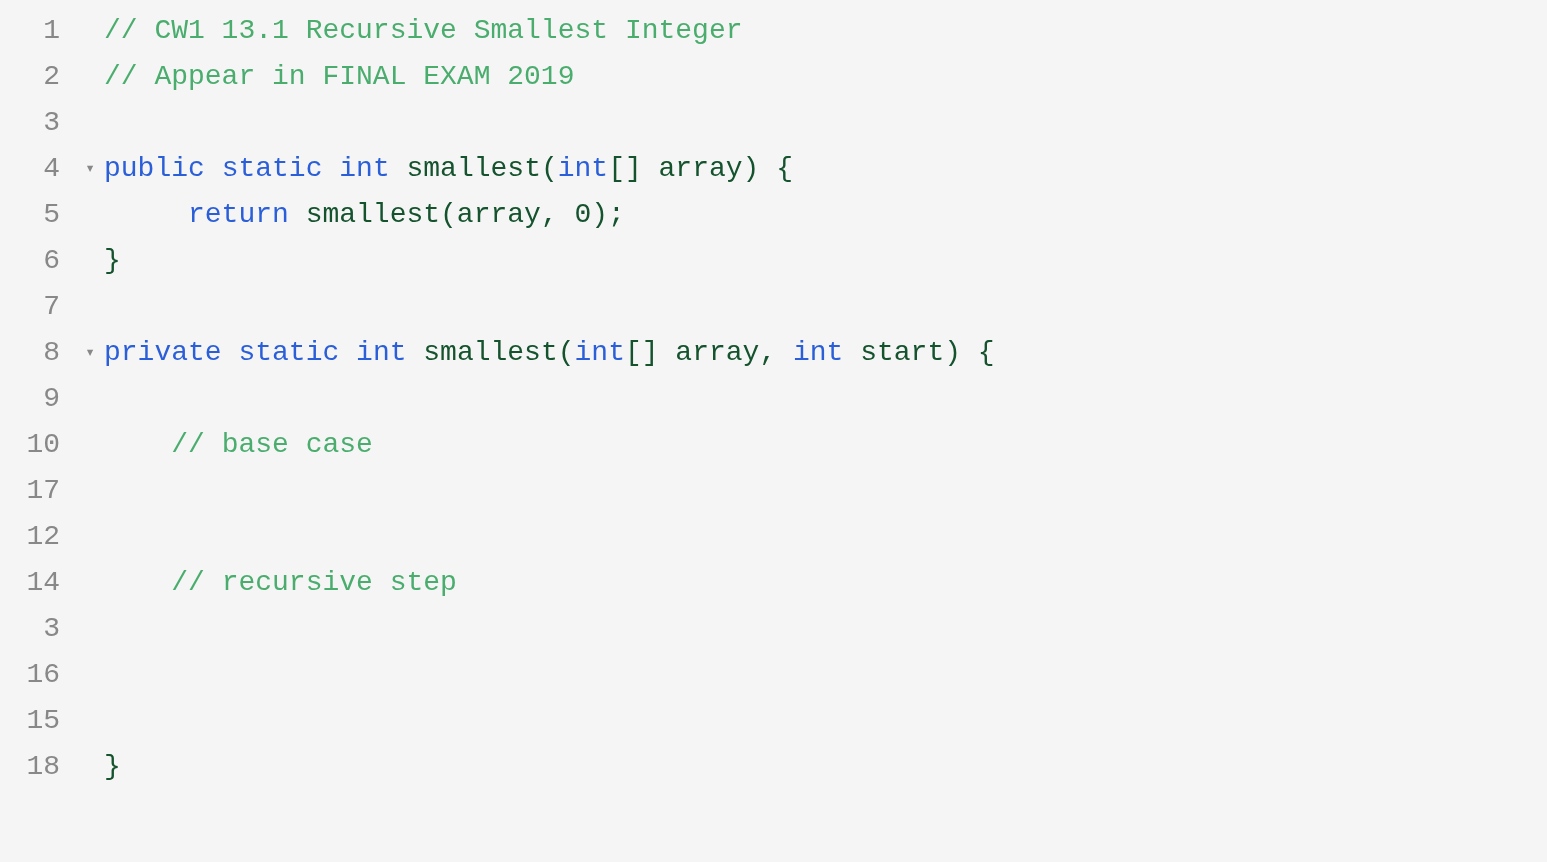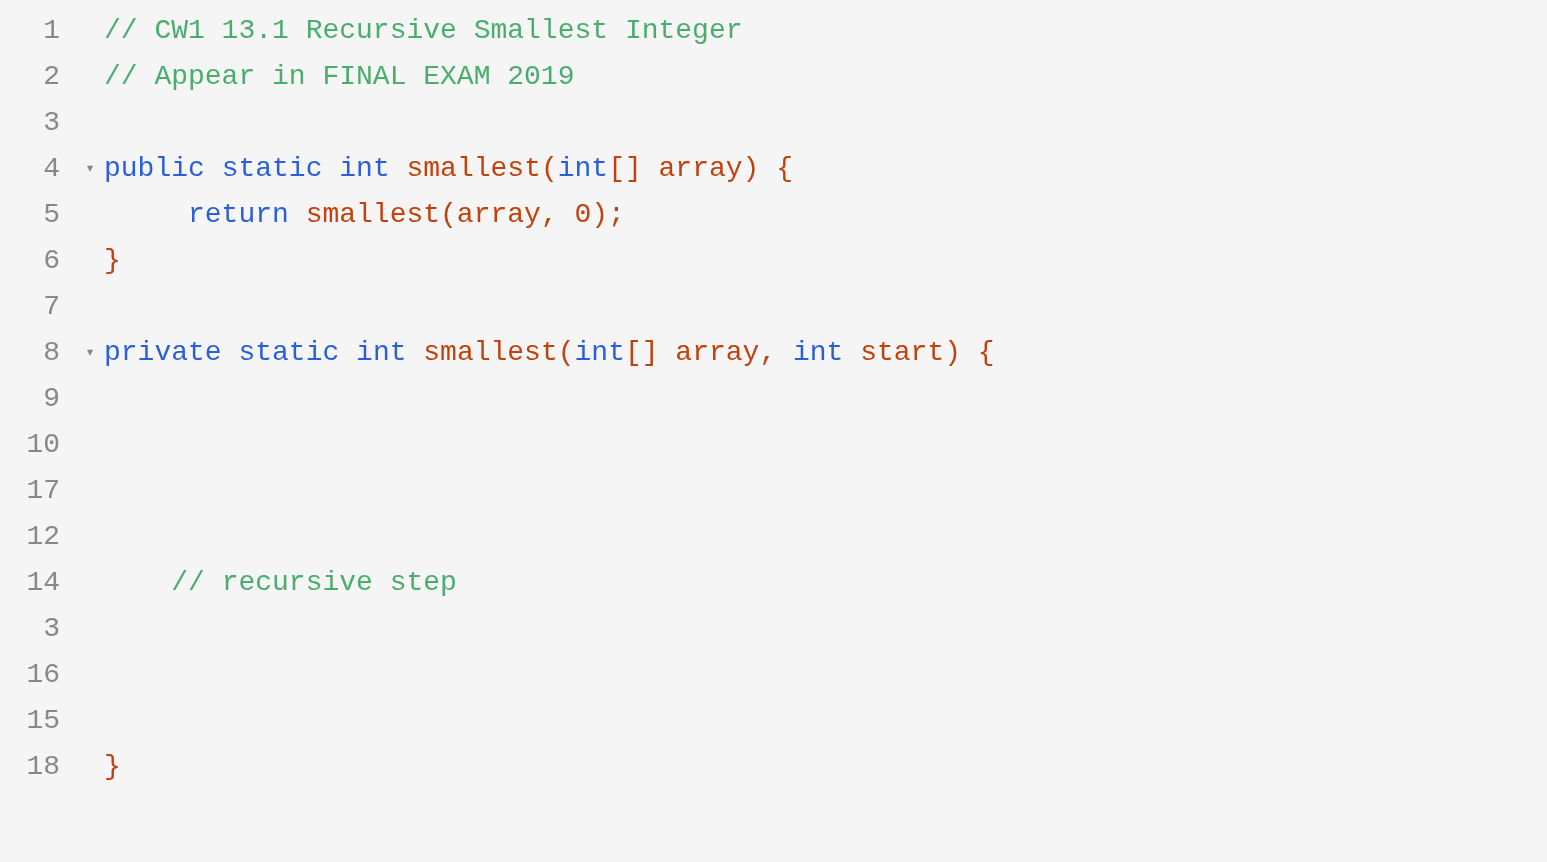--- a/index.html
+++ b/index.html
@@ -76,21 +76,21 @@
     .type {
       color: #2b5fd9;
       margin-top: 24px;
     }
 
     .comment {
       color: #4aad6e; 
     }
 
     .plain {
-      color: #c2410c;
+      color: #14532d;
     }
   </style>
 </head>
 <body>
 
 <div class="editor">
   <div class="code-container" id="code-container">
   <div class="code-line">
         <span class="line-number">1</span>
         <span class="line-gutter"></span>
@@ -132,21 +132,21 @@
         <span class="line-content"><span class="kw">private</span><span class="plain"> </span><span class="kw">static</span><span class="plain"> </span><span class="type">int</span><span class="plain"> smallest(</span><span class="type">int</span><span class="plain">[] array, </span><span class="type">int</span><span class="plain"> start) {</span></span>
       </div>
       <div class="code-line">
         <span class="line-number">9</span>
         <span class="line-gutter"></span>
         <span class="line-content"></span>
       </div>
       <div class="code-line">
         <span class="line-number">10</span>
         <span class="line-gutter"></span>
-        <span class="line-content"><span class="plain">    </span></span>
+        <span class="line-content"><span class="plain">    </span><span class="comment">// base case</span></span>
       </div>
       <div class="code-line">
         <span class="line-number">17</span>
         <span class="line-gutter"></span>
         <span class="line-content"></span>
       </div>
       <div class="code-line">
         <span class="line-number">12</span>
         <span class="line-gutter"></span>
         <span class="line-content"></span>

